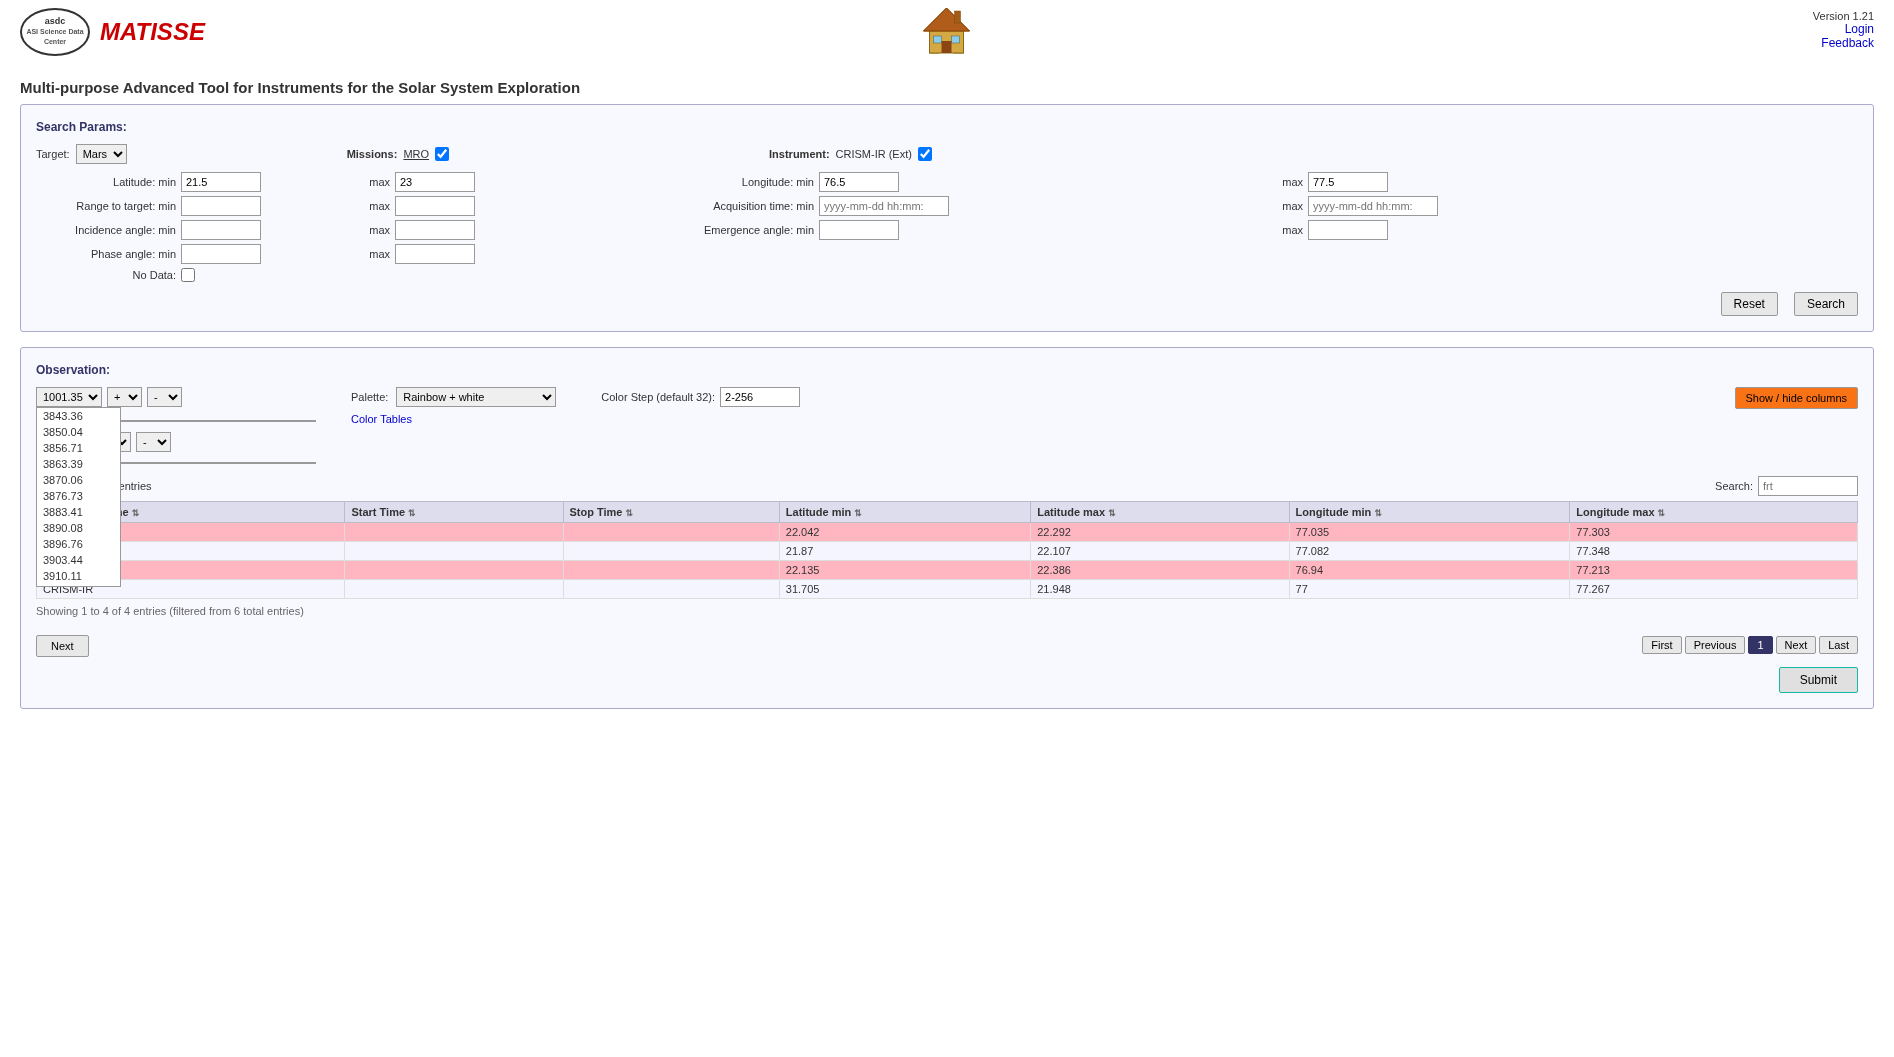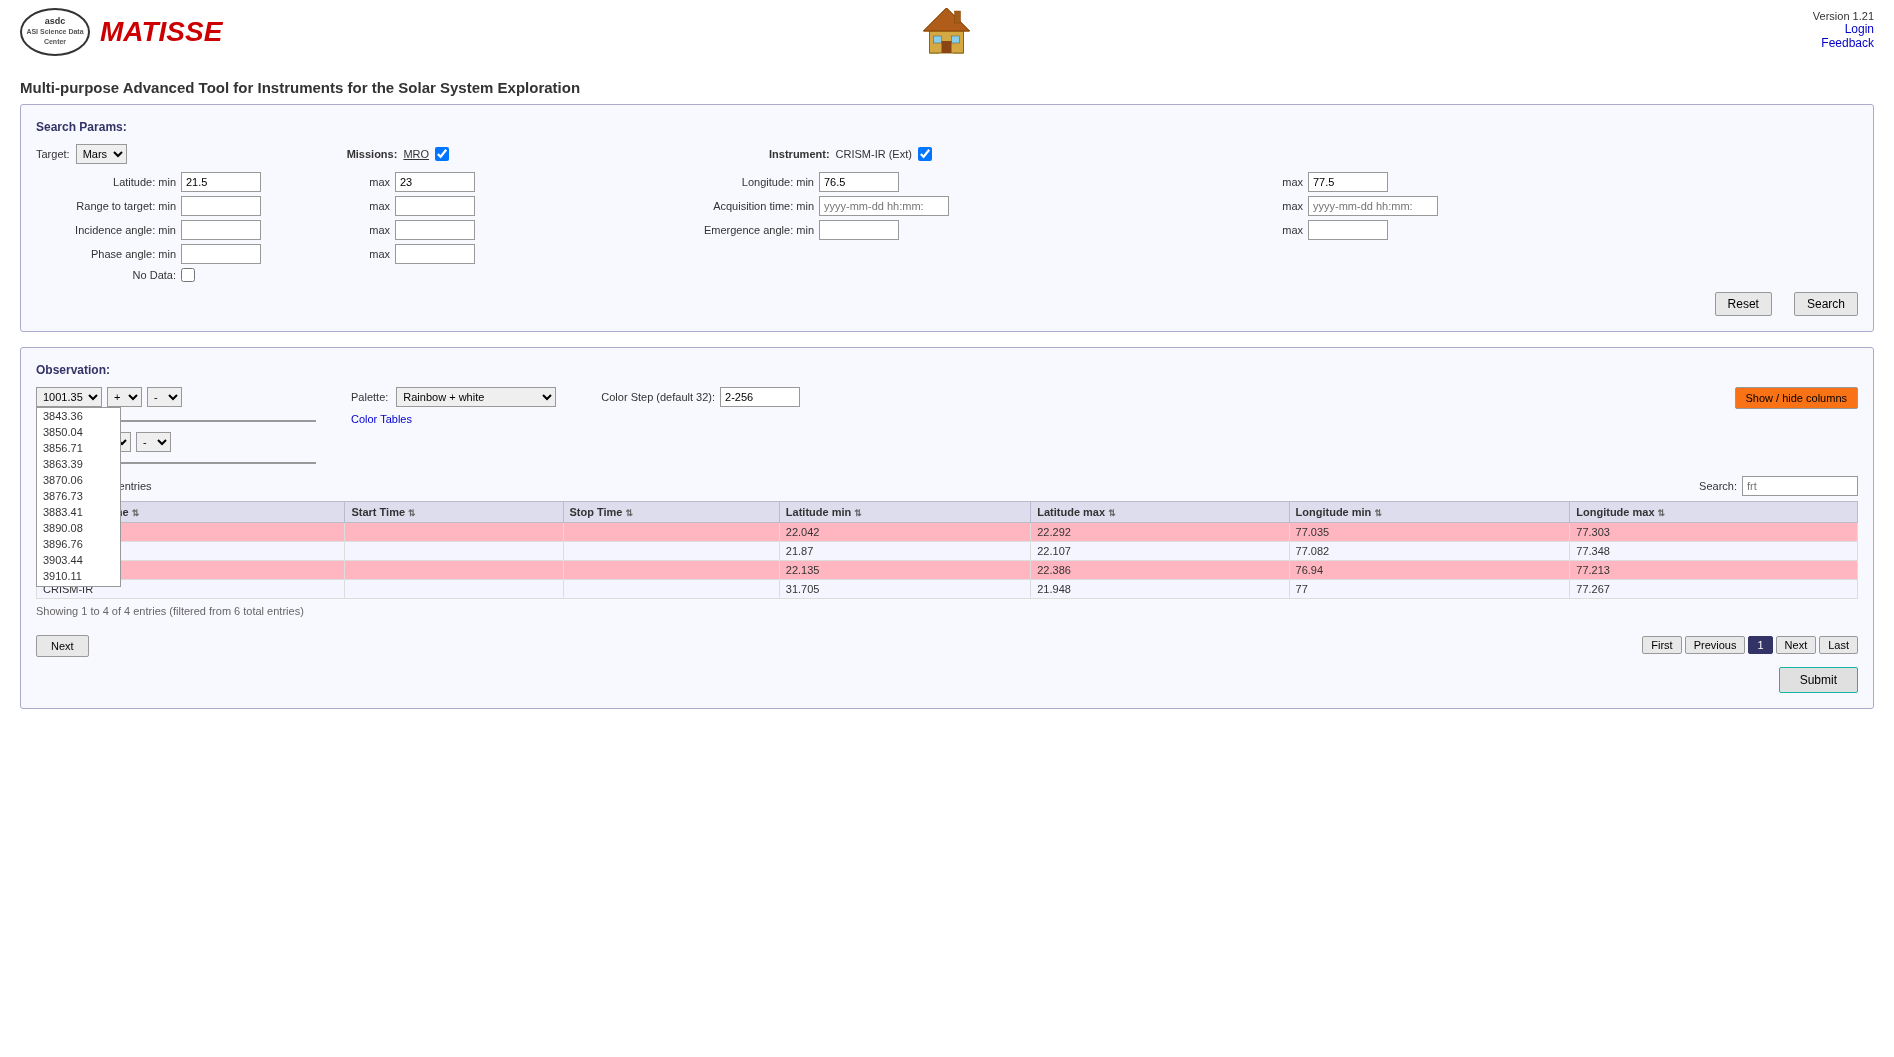--- a/index.html
+++ b/index.html
@@ -1,44 +1,44 @@
 <!DOCTYPE html>
 <html><head>
   <meta charset="utf-8">
   <style>
     * { box-sizing: border-box; margin: 0; padding: 0; }
     body { font-family: Arial, sans-serif; font-size: 12px; background: #fff; color: #333; }
-    .matisse-text { font-size: 28px; font-weight: bold; color: #c00; font-style: italic; }
+    .matisse-text { font-size: 24px; font-weight: bold; color: #c00; font-style: italic; }
     .header-right { position: absolute; right: 20px; top: 10px; text-align: right; }
     .version-text { font-size: 11px; color: #333; }
     .login-link, .feedback-link { color: #00c; text-decoration: none; display: block; font-size: 12px; }
     
     
     .main-content { padding: 15px 20px; }
     .page-title { font-size: 15px; font-weight: bold; color: #333; margin-bottom: 8px; }
     .version-info { font-size: 11px; color: #666; margin-bottom: 15px; }
     .version-info a { color: #00c; text-decoration: none; font-weight: bold; }
     
     
     .search-params-box { border: 1px solid #aac; background: #f8f8ff; padding: 15px; margin-bottom: 15px; border-radius: 3px; }
     .section-title { font-size: 12px; font-weight: bold; color: #336; margin-bottom: 10px; }
     .input-field { border: 1px solid #999; padding: 2px 4px; font-size: 11px; height: 20px; }
     .input-sm { width: 80px; }
     
     .btn { padding: 4px 12px; font-size: 12px; cursor: pointer; border: 1px solid #999; background: #e8e8e8; border-radius: 2px; }
     .btn-search { background: #e8e8e8; }
     
-    .reset-search-row { display: flex; justify-content: flex-end; gap: 22px; margin-top: 10px; }
+    .reset-search-row { display: flex; justify-content: flex-end; gap: 16px; margin-top: 10px; }
     
     
     .obs-box { border: 1px solid #aac; background: #f8f8ff; padding: 15px; border-radius: 3px; }
     .color-tables-link { color: #00c; font-size: 11px; text-decoration: none; }
     
     .show-hide-btn { padding: 4px 10px; font-size: 11px; cursor: pointer; border: 1px solid #999; background: #f97316; border-radius: 2px; }
-    .search-input { border: 1px solid #999; padding: 2px 4px; font-size: 11px; height: 20px; width: 116px; }
+    .search-input { border: 1px solid #999; padding: 2px 4px; font-size: 11px; height: 20px; width: 100px; }
     
     .data-table { width: 100%; border-collapse: collapse; font-size: 11px; }
     .data-table th { background: #dde; padding: 4px 6px; text-align: left; border: 1px solid #bbc; font-size: 11px; cursor: pointer; white-space: nowrap; }
     .data-table td { padding: 3px 6px; border: 1px solid #ddd; white-space: nowrap; }
     .data-table tr:nth-child(even) { background: #f5f5ff; }
     .data-table tr.highlighted { background: #ffb6c1 !important; }
     
     .sort-arrow { font-size: 9px; color: #666; }
     
     .table-info { font-size: 11px; color: #666; margin-top: 6px; }

